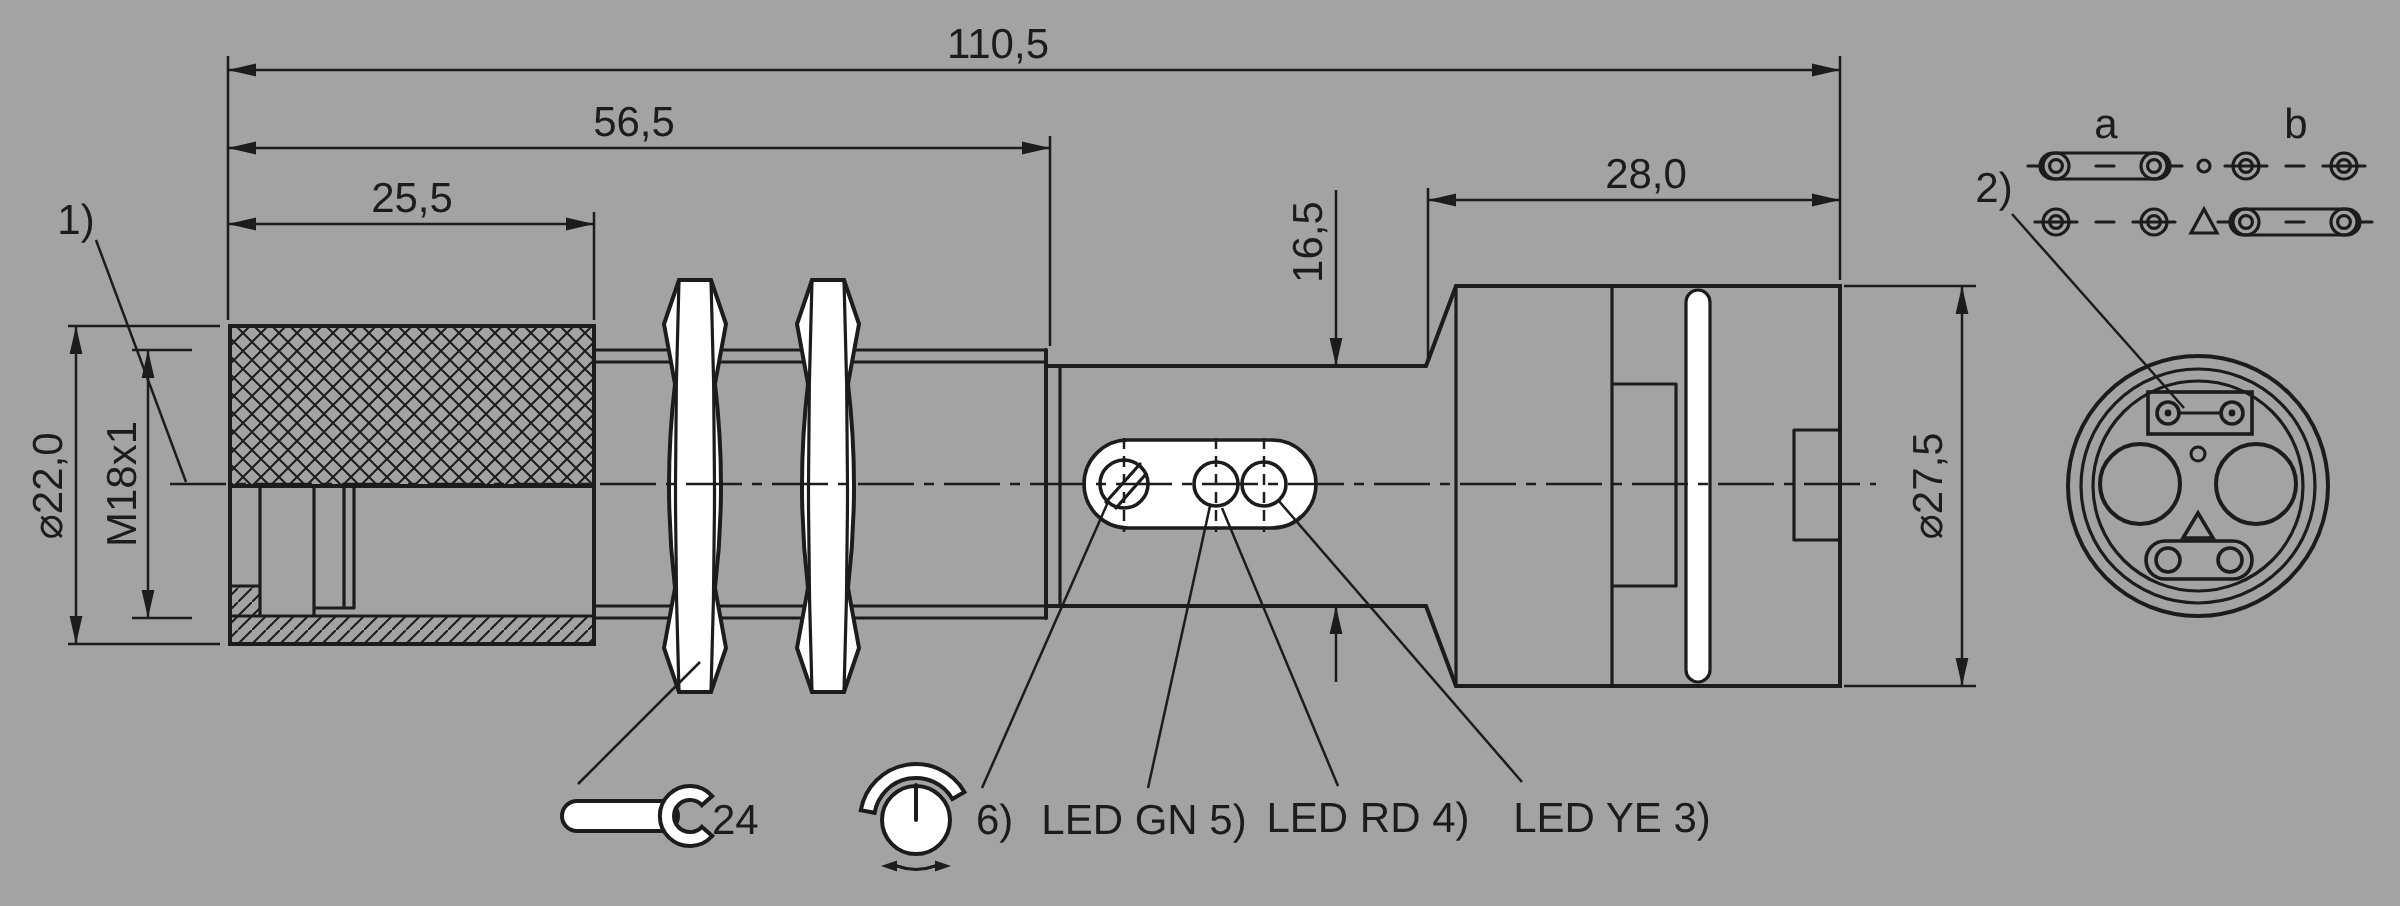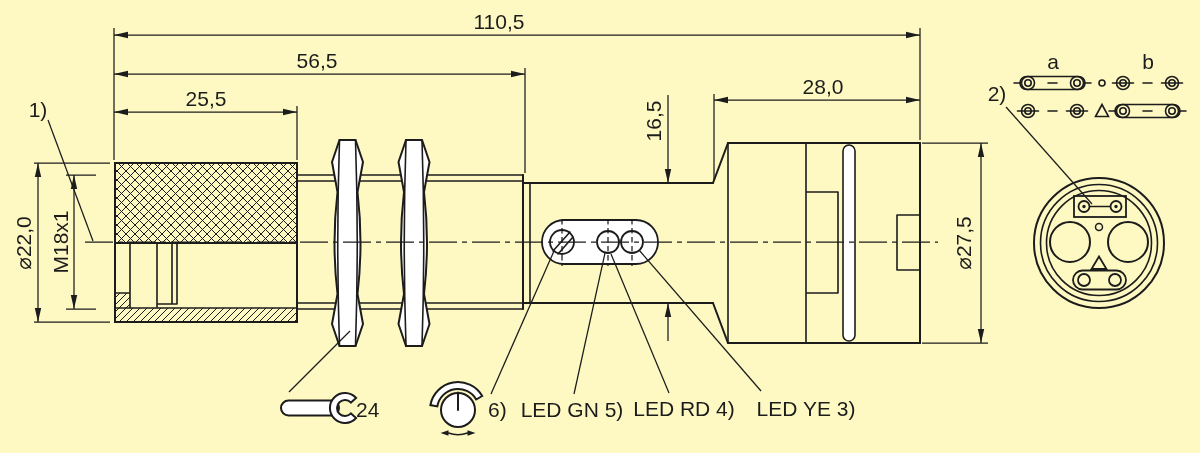--- a/index.html
+++ b/index.html
@@ -1,16 +1,16 @@
 <!DOCTYPE html>
 <html><head>
 <meta charset="utf-8">
 <style>
   html,body { margin:0; padding:0; background:#ffffff; }
-  #stage { width:1200px; height:453px; background:#fef9c3; position:relative; overflow:hidden; }
+  #stage { width:1200px; height:453px; background:#a3a3a3; position:relative; overflow:hidden; }
   svg { display:block; }
   .ol  { stroke:#1c1c1c; stroke-width:2;   fill:none; stroke-linecap:round; }
   .ol16{ stroke:#1c1c1c; stroke-width:1.6; fill:none; stroke-linecap:round; }
   .thin{ stroke:#1c1c1c; stroke-width:1.25; fill:none; }
   .arr { fill:#1c1c1c; stroke:none; }
   .wf  { fill:#ffffff; }
   text { font-family:"Liberation Sans","DejaVu Sans",sans-serif; font-size:21px; fill:#1c1c1c; }
 </style>
 </head>
 <body>

